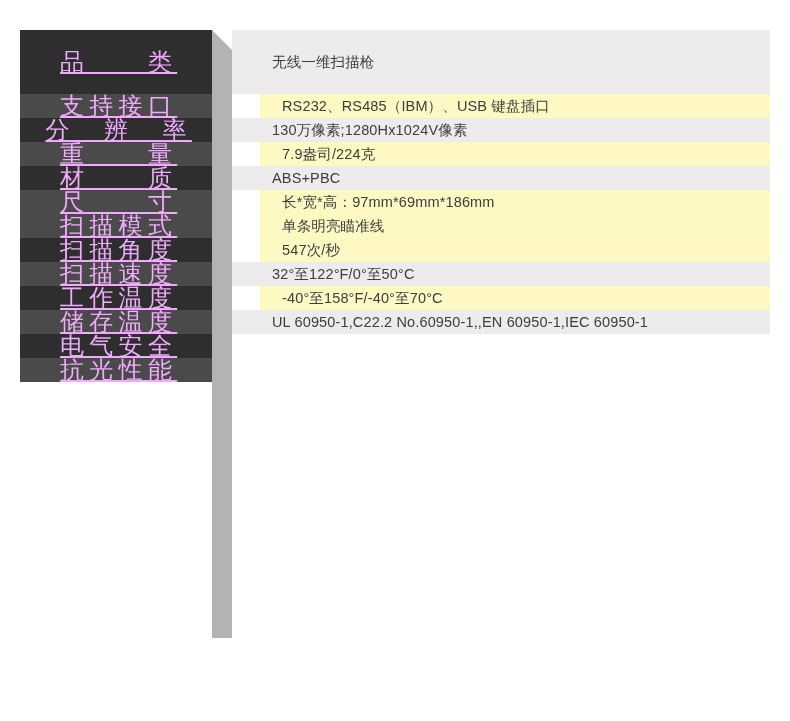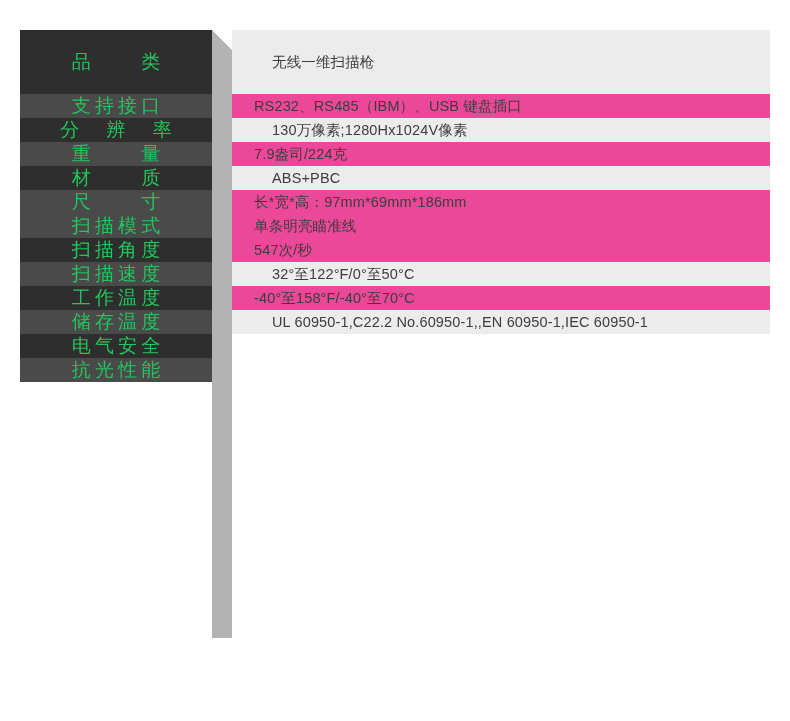--- a/index.html
+++ b/index.html
@@ -59,38 +59,39 @@
 
   
   .label-cell, .value-cell {
     box-sizing: border-box;
     display: flex;
     align-items: center;
   }
 
   .label-cell {
     justify-content: center;
-    color: #22c55e;
-    font-size: 19px;
+    color: #f0abfc;
+    font-size: 24px;
     letter-spacing: 0.22em;
     text-indent: 0.22em;
     white-space: nowrap;
+    text-decoration: underline;
   }
   .label-cell.odd  { background: #2e2e2e; }
   .label-cell.even { background: #4a4a4a; }
 
   .value-cell {
     padding-left: 22px;
     color: #3d3d3d;
     font-size: 14.5px;
     letter-spacing: 0.01em;
     white-space: nowrap;
   }
   .value-cell.odd  { background: #ececec; padding-left: 40px; }
-  .value-cell.even { background: #ec4899; }
+  .value-cell.even { background: #fef9c3; margin-left: 28px; }
 
   
   .label-cell.first, .value-cell.first { height: 64px; }
   .label-cell.rest,  .value-cell.rest  { height: 24px; }
 </style>
 </head>
 <body>
 
 <div id="spec-sheet">
 

